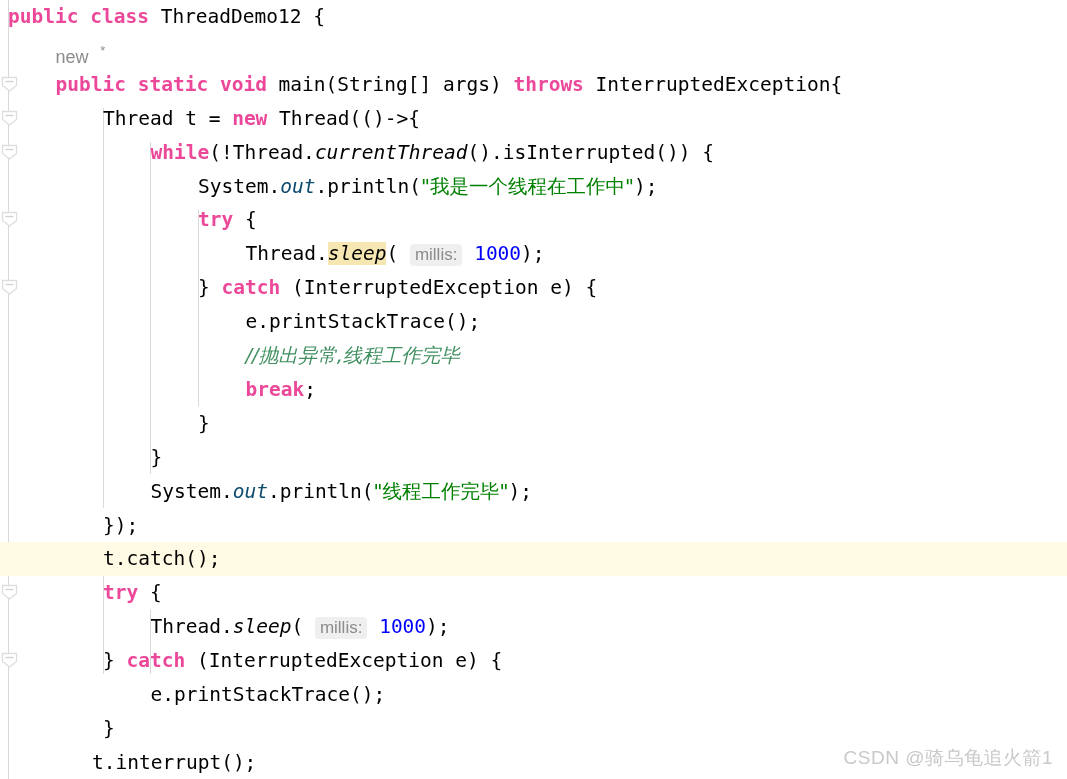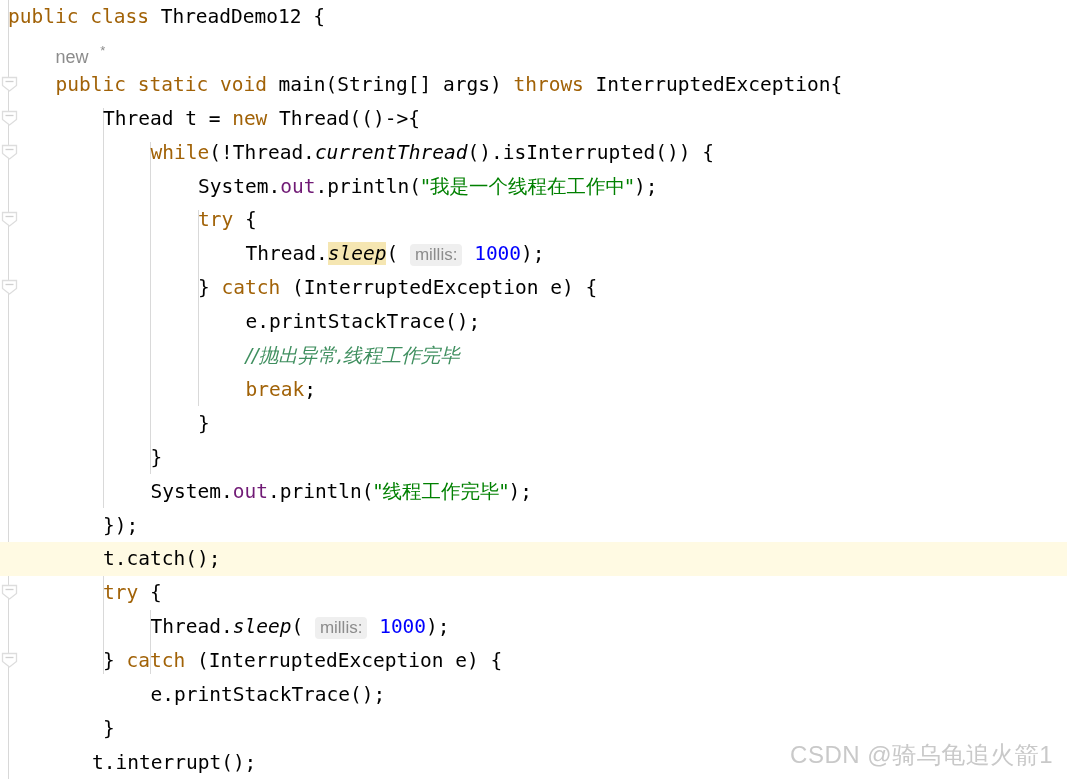--- a/index.html
+++ b/index.html
@@ -81,26 +81,26 @@
   }
 
   
   .guide {
     position: absolute;
     width: 1px;
     background: #d9d9d9;
   }
 
   
-  .kw   { color: #a16207; font-weight: normal; text-align: center; }
+  .kw   { color: #ec4899; font-weight: bold; text-align: center; }
   .plain{ color: #000000; }
   .str  { color: #008000; }
   .num  { color: #0000ff; margin-top: 16px; }
   .cmt  { color: #3f8f5f; font-style: italic; }
-  .fld  { color: #701a75; }
+  .fld  { color: #0c4a6e; font-style: italic; }
   .mth  { font-style: italic; color: #000000; }
   .mth-hi {
     font-style: italic;
     color: #000000;
     background: #f5e6b2;
   }
 
   
   .hint {
     font-family: "Liberation Sans", "DejaVu Sans", sans-serif;
@@ -124,21 +124,21 @@
 
   
   .cjk { font-family: "DejaVu Sans", "Liberation Sans", sans-serif; }
 
   
   #watermark {
     position: absolute;
     right: 14px;
     bottom: 8px;
     font-family: "Liberation Sans", "DejaVu Sans", sans-serif;
-    font-size: 24px;
+    font-size: 19px;
     color: #c9c9c9;
     letter-spacing: 0.5px;
     white-space: nowrap;
   }
 </style>
 </head>
 <body>
 
 <div id="gutter">
   <div class="rail"></div>

